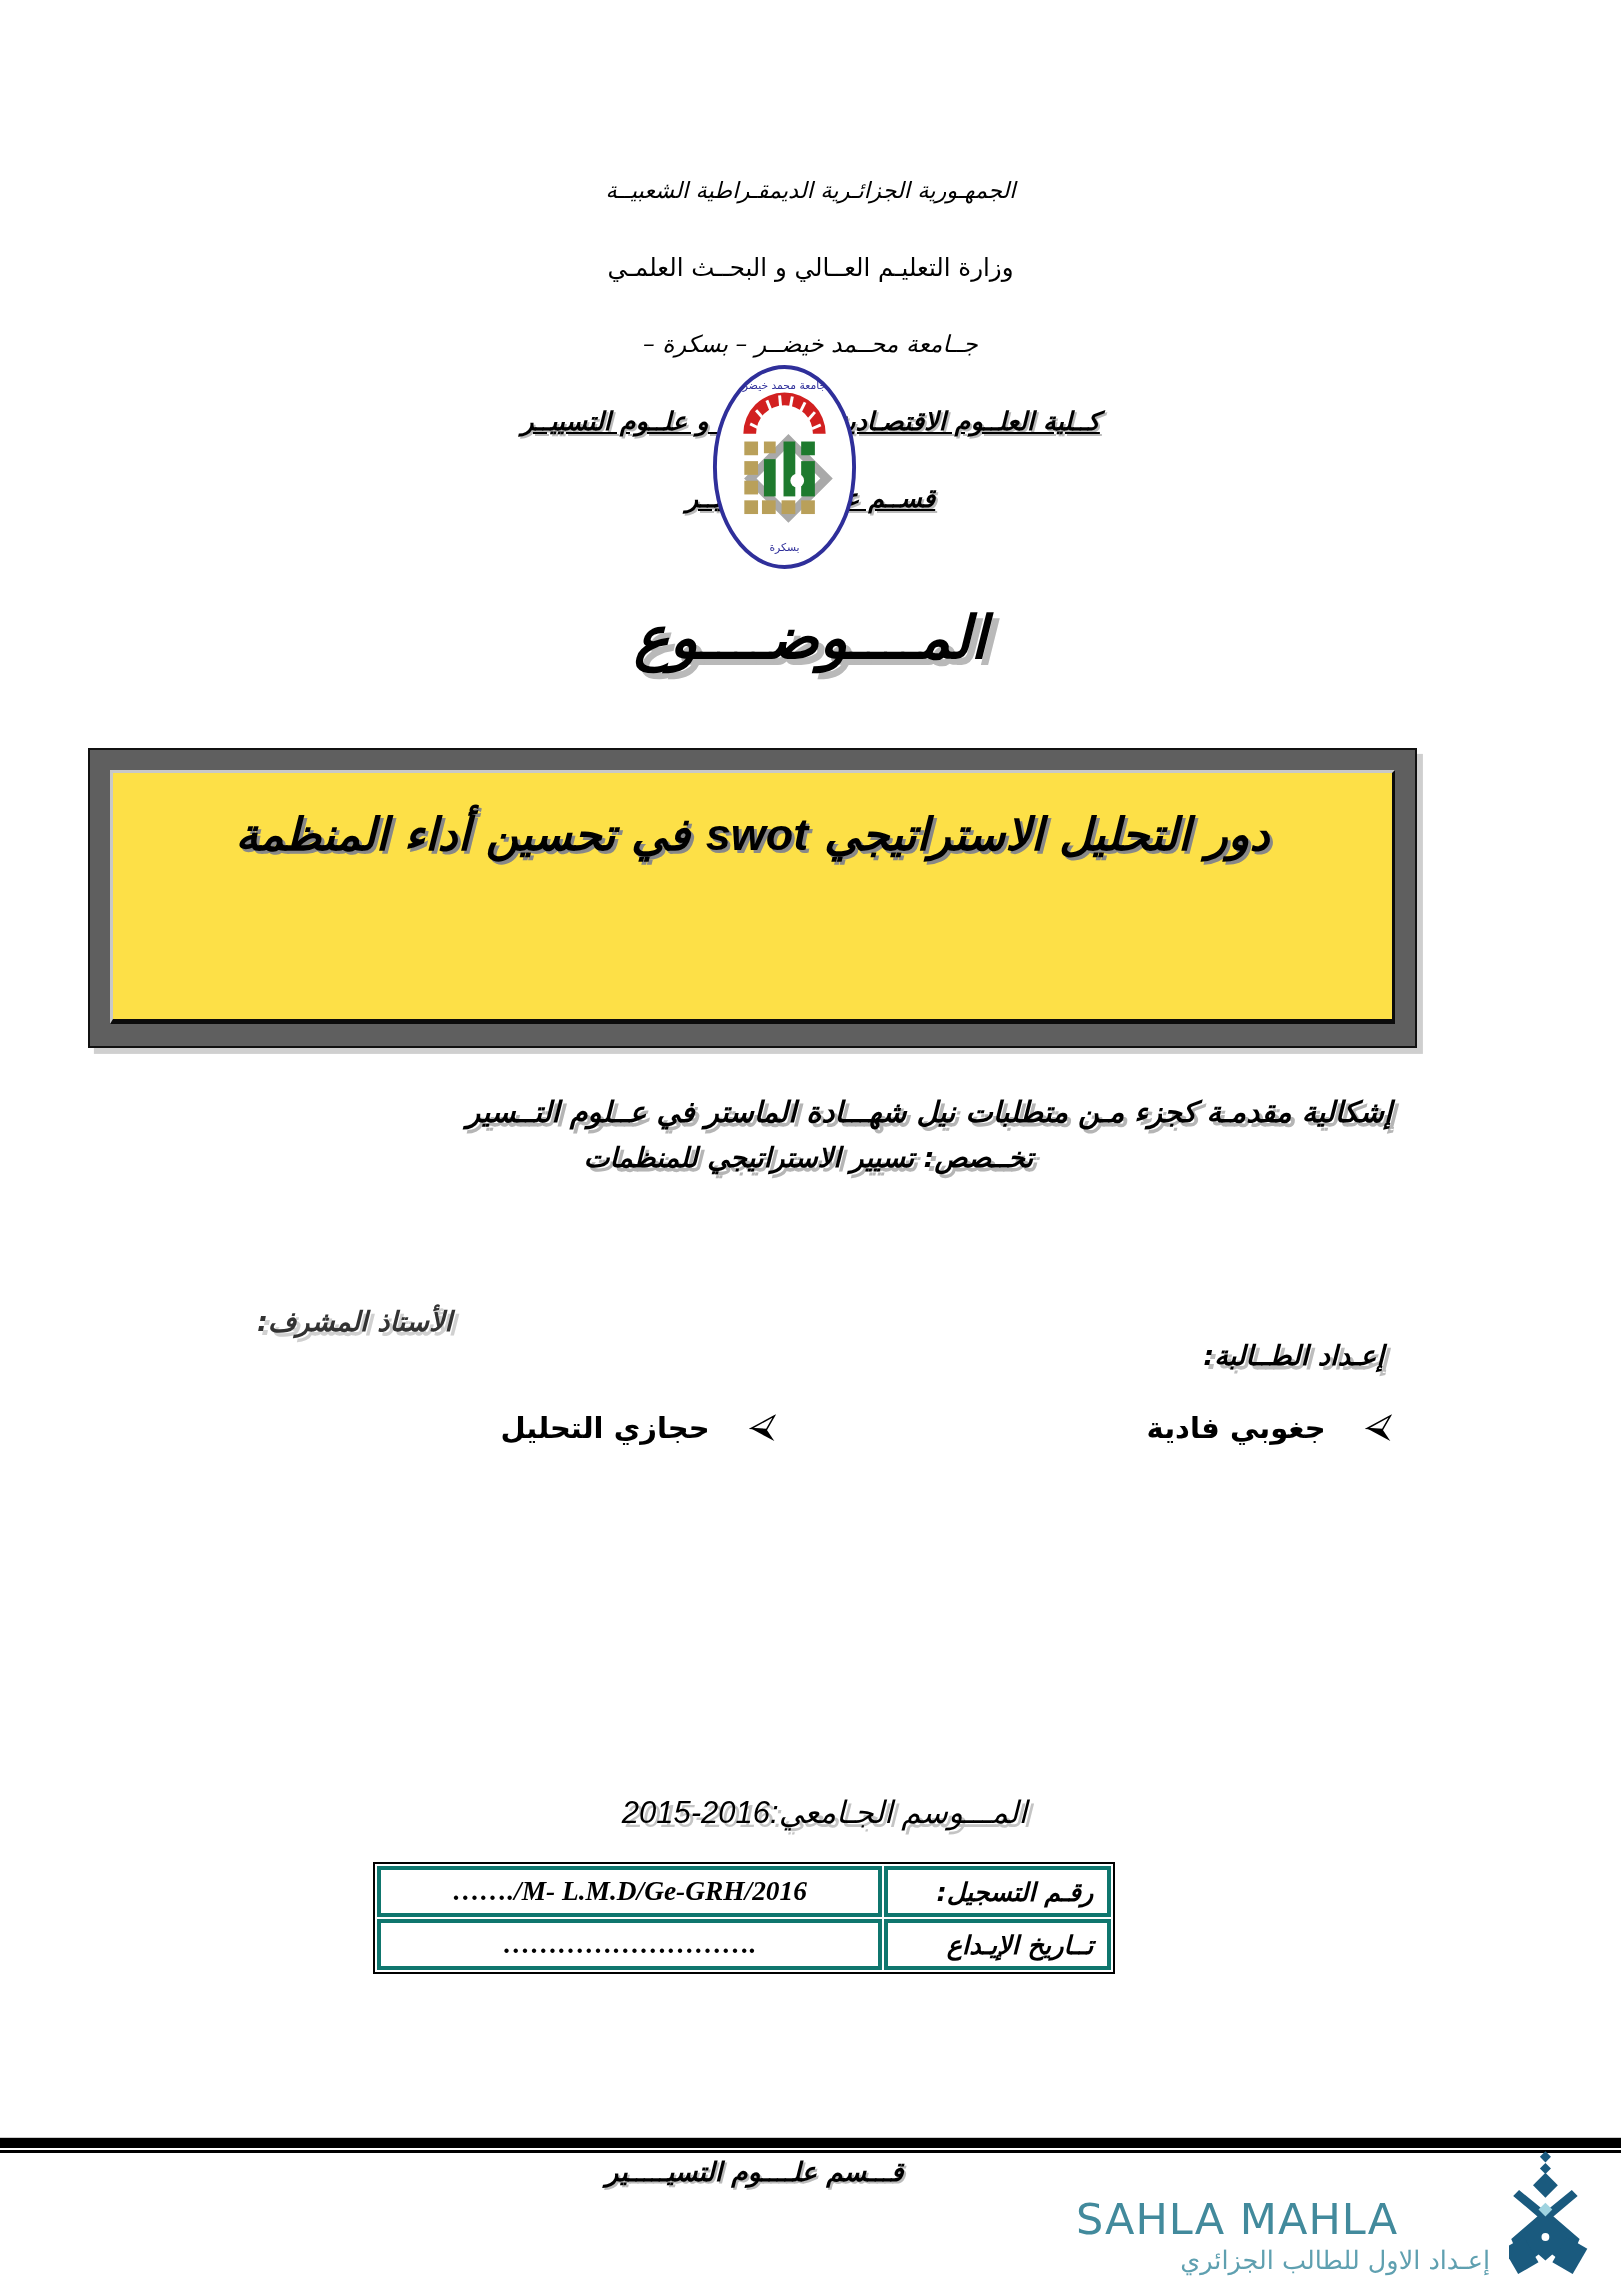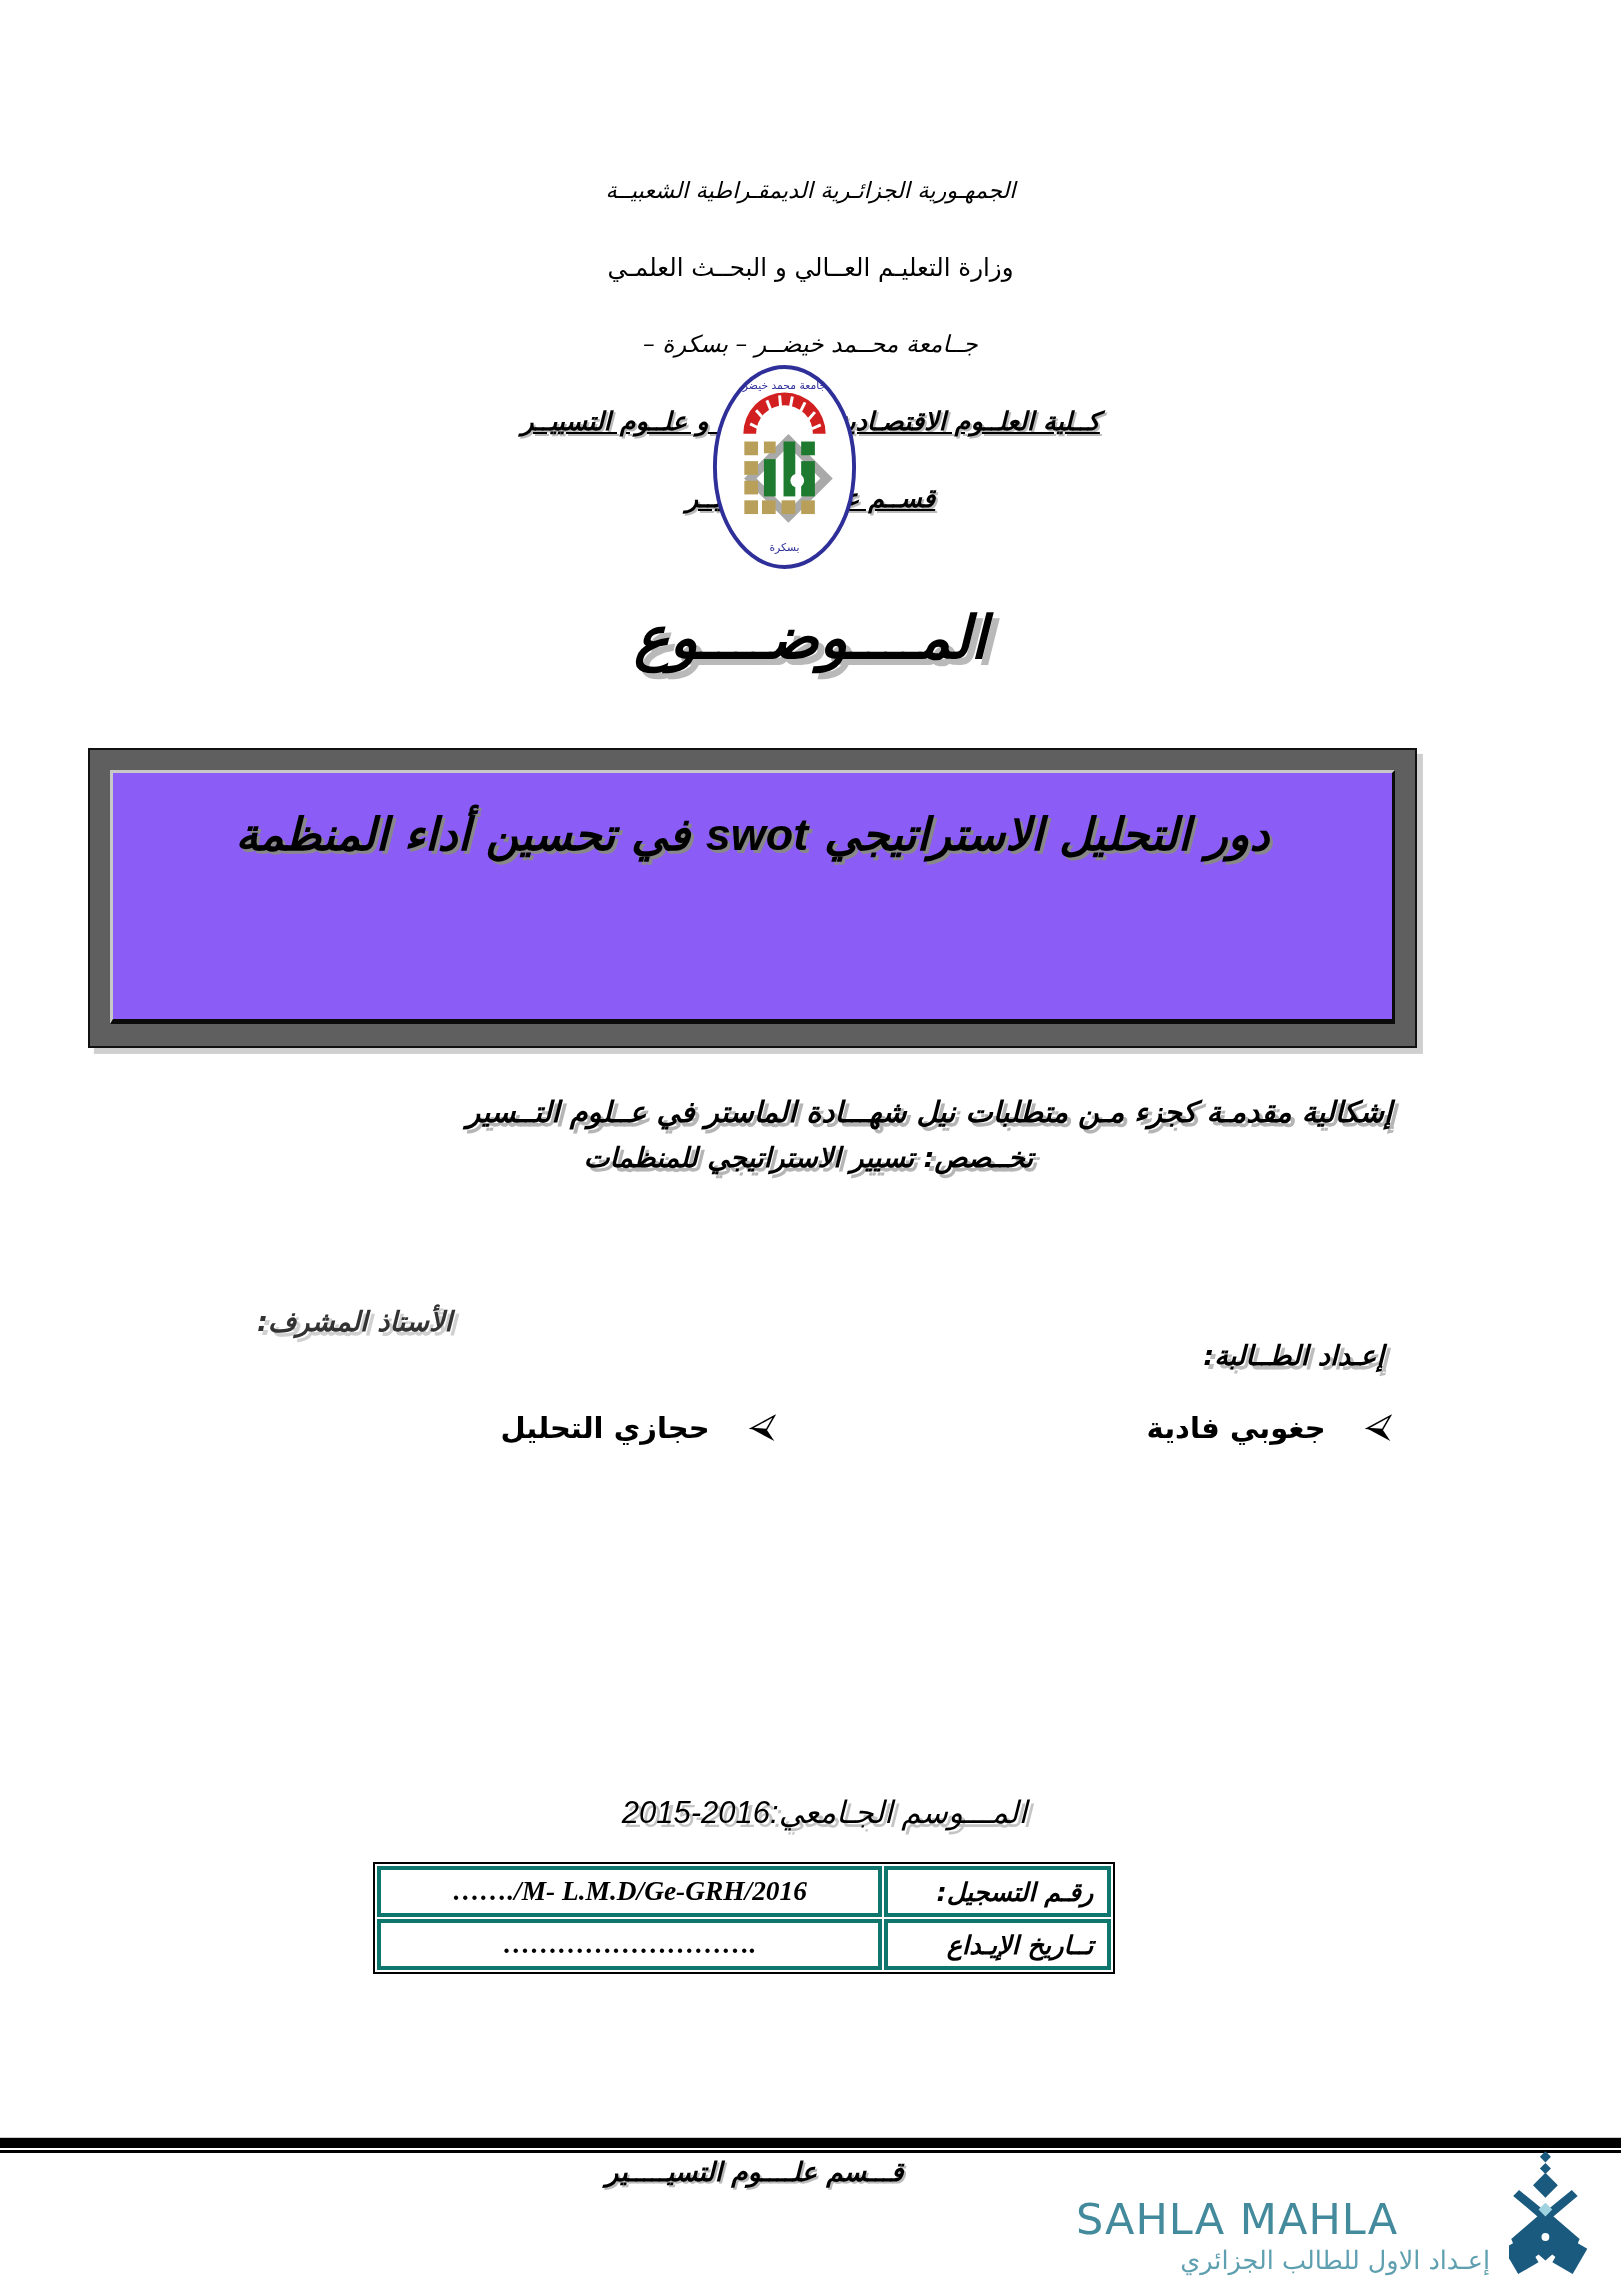--- a/index.html
+++ b/index.html
@@ -33,21 +33,21 @@
     }
 
     
     .frame-outer {
       left: 88px; top: 748px; width: 1325px; height: 296px;
       background: #5f5f5f; border: 2.9px solid #111;
       box-shadow: 5.9px 5.9px 0 #cfcfcf;
     }
     .frame-inner {
       position: absolute; left: 19.6px; top: 19.6px; right: 19.6px; bottom: 21.6px;
-      background: #8b5cf6; border-left: 3.9px solid #c8c8c8; border-top: 3.9px solid #c8c8c8;
+      background: #fde047; border-left: 3.9px solid #c8c8c8; border-top: 3.9px solid #c8c8c8;
       border-right: 3.9px solid #0b0b0b; border-bottom: 5.9px solid #0b0b0b;
     }
     .thesis-title {
       position: absolute; left: 0; right: 0; top: 35px; text-align: center;
       font-family: "DejaVu Sans", sans-serif; font-weight: bold; font-style: italic;
       font-size: 45px; text-shadow: 2.9px 2.9px 0 #888;
     }
     .thesis-title .latin { font-family: "Liberation Sans", sans-serif; }
     .case-study {
       position: absolute; left: 0; right: 0; top: 137px; text-align: center;

